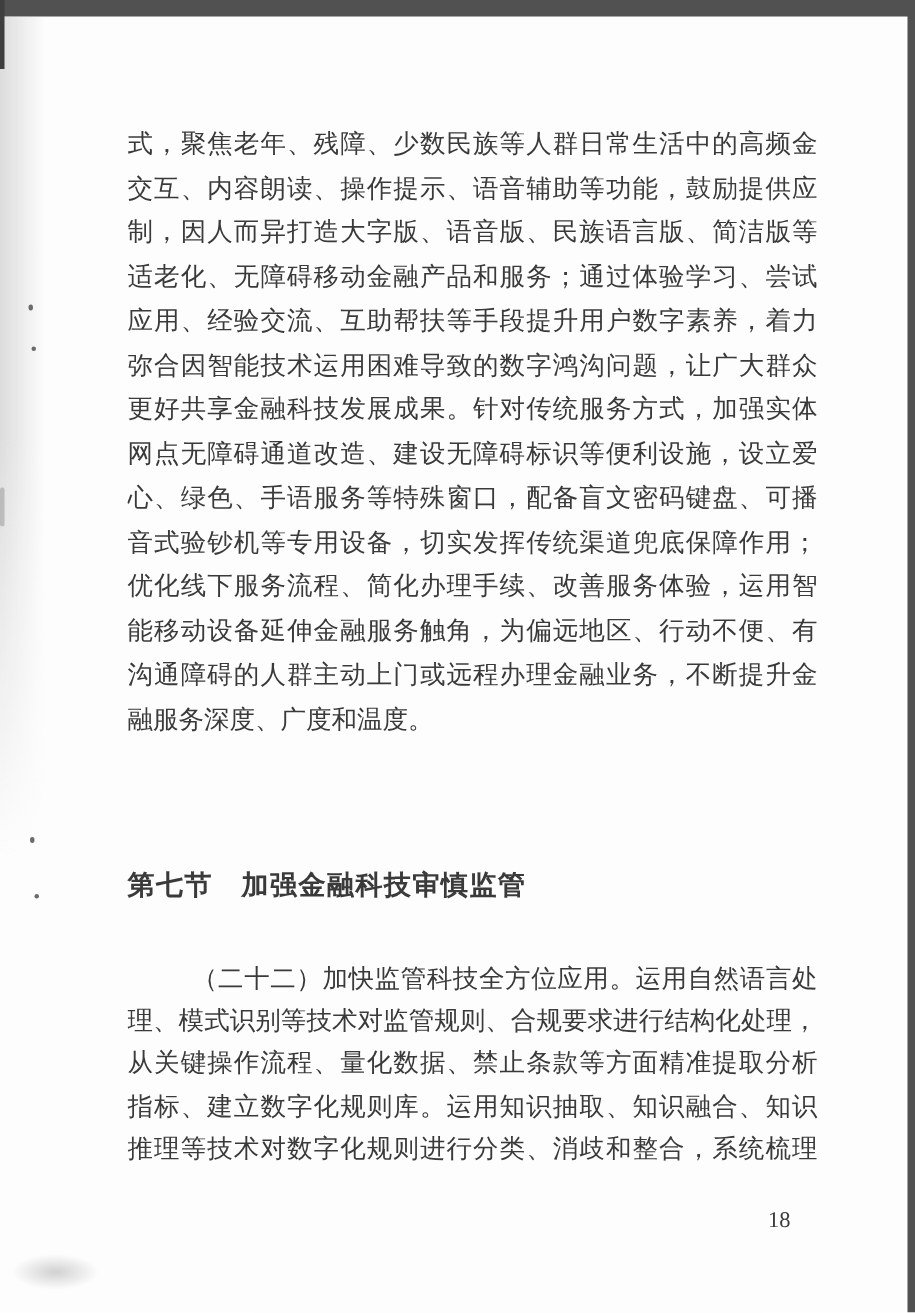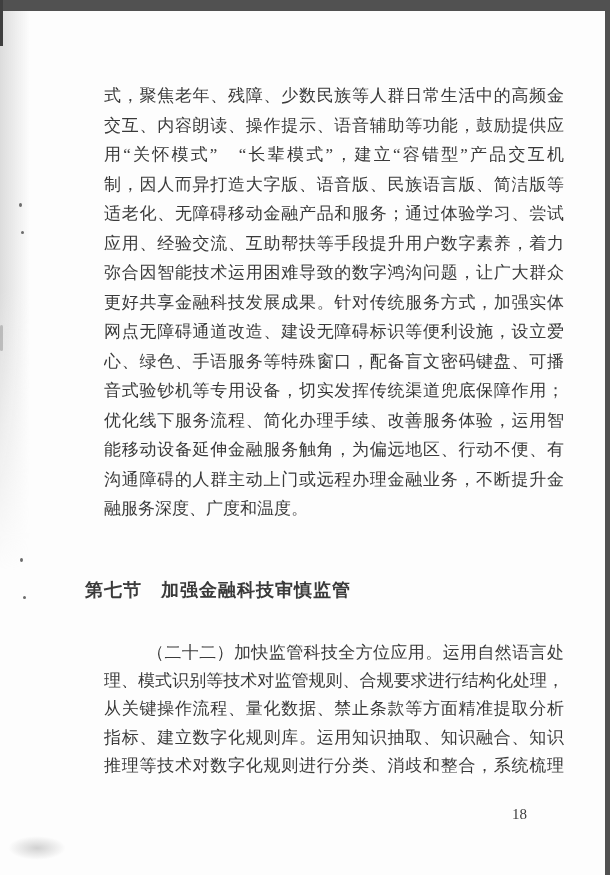--- a/index.html
+++ b/index.html
@@ -54,21 +54,20 @@
   .scan-smudge {
     position: absolute; left: 8px; top: 836px;
     width: 58px; height: 24px;
     background: radial-gradient(ellipse at center, rgba(165,165,165,.5), rgba(165,165,165,0) 70%);
   }
   
   .para {
     position: absolute; left: 85px; width: 460px;
     color: var(--ink-color, #3a3a3a);
     font-size: 17px;
-    margin-left: 19px;
   }
   .para1 { top: 81px;  line-height: 29.5px; }
   .para2 { top: 639px; line-height: 28.2px; }
   .bline {
     text-align: justify;
     text-align-last: justify;
     height: 29.5px; overflow: hidden;
   }
   .para2 .bline { height: 28.2px; }
   .bline.short { text-align-last: left; }
@@ -99,21 +98,20 @@
   <div class="scan-edge-mark"></div>
   <div class="speck s1"></div>
   <div class="speck s2"></div>
   <div class="speck s3"></div>
   <div class="speck s4"></div>
   <div class="scan-smudge"></div>
 
   <div class="para para1">
     <div class="bline">式，聚焦老年、残障、少数民族等人群日常生活中的高频金</div>
     <div class="bline">交互、内容朗读、操作提示、语音辅助等功能，鼓励提供应</div>
-    <div class="bline">用“关怀模式”　“长辈模式”，建立“容错型”产品交互机</div>
     <div class="bline">制，因人而异打造大字版、语音版、民族语言版、简洁版等</div>
     <div class="bline">适老化、无障碍移动金融产品和服务；通过体验学习、尝试</div>
     <div class="bline">应用、经验交流、互助帮扶等手段提升用户数字素养，着力</div>
     <div class="bline">弥合因智能技术运用困难导致的数字鸿沟问题，让广大群众</div>
     <div class="bline">更好共享金融科技发展成果。针对传统服务方式，加强实体</div>
     <div class="bline">网点无障碍通道改造、建设无障碍标识等便利设施，设立爱</div>
     <div class="bline">心、绿色、手语服务等特殊窗口，配备盲文密码键盘、可播</div>
     <div class="bline">音式验钞机等专用设备，切实发挥传统渠道兜底保障作用；</div>
     <div class="bline">优化线下服务流程、简化办理手续、改善服务体验，运用智</div>
     <div class="bline">能移动设备延伸金融服务触角，为偏远地区、行动不便、有</div>

